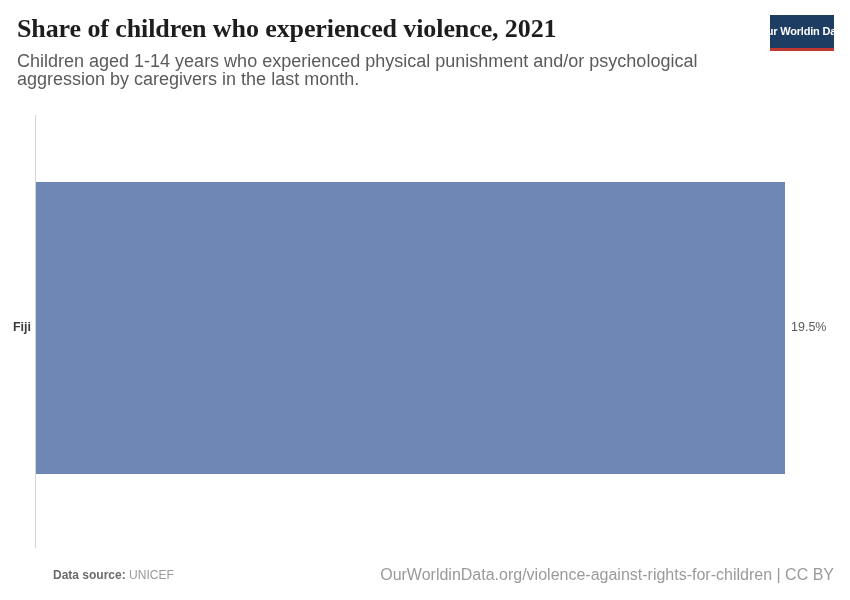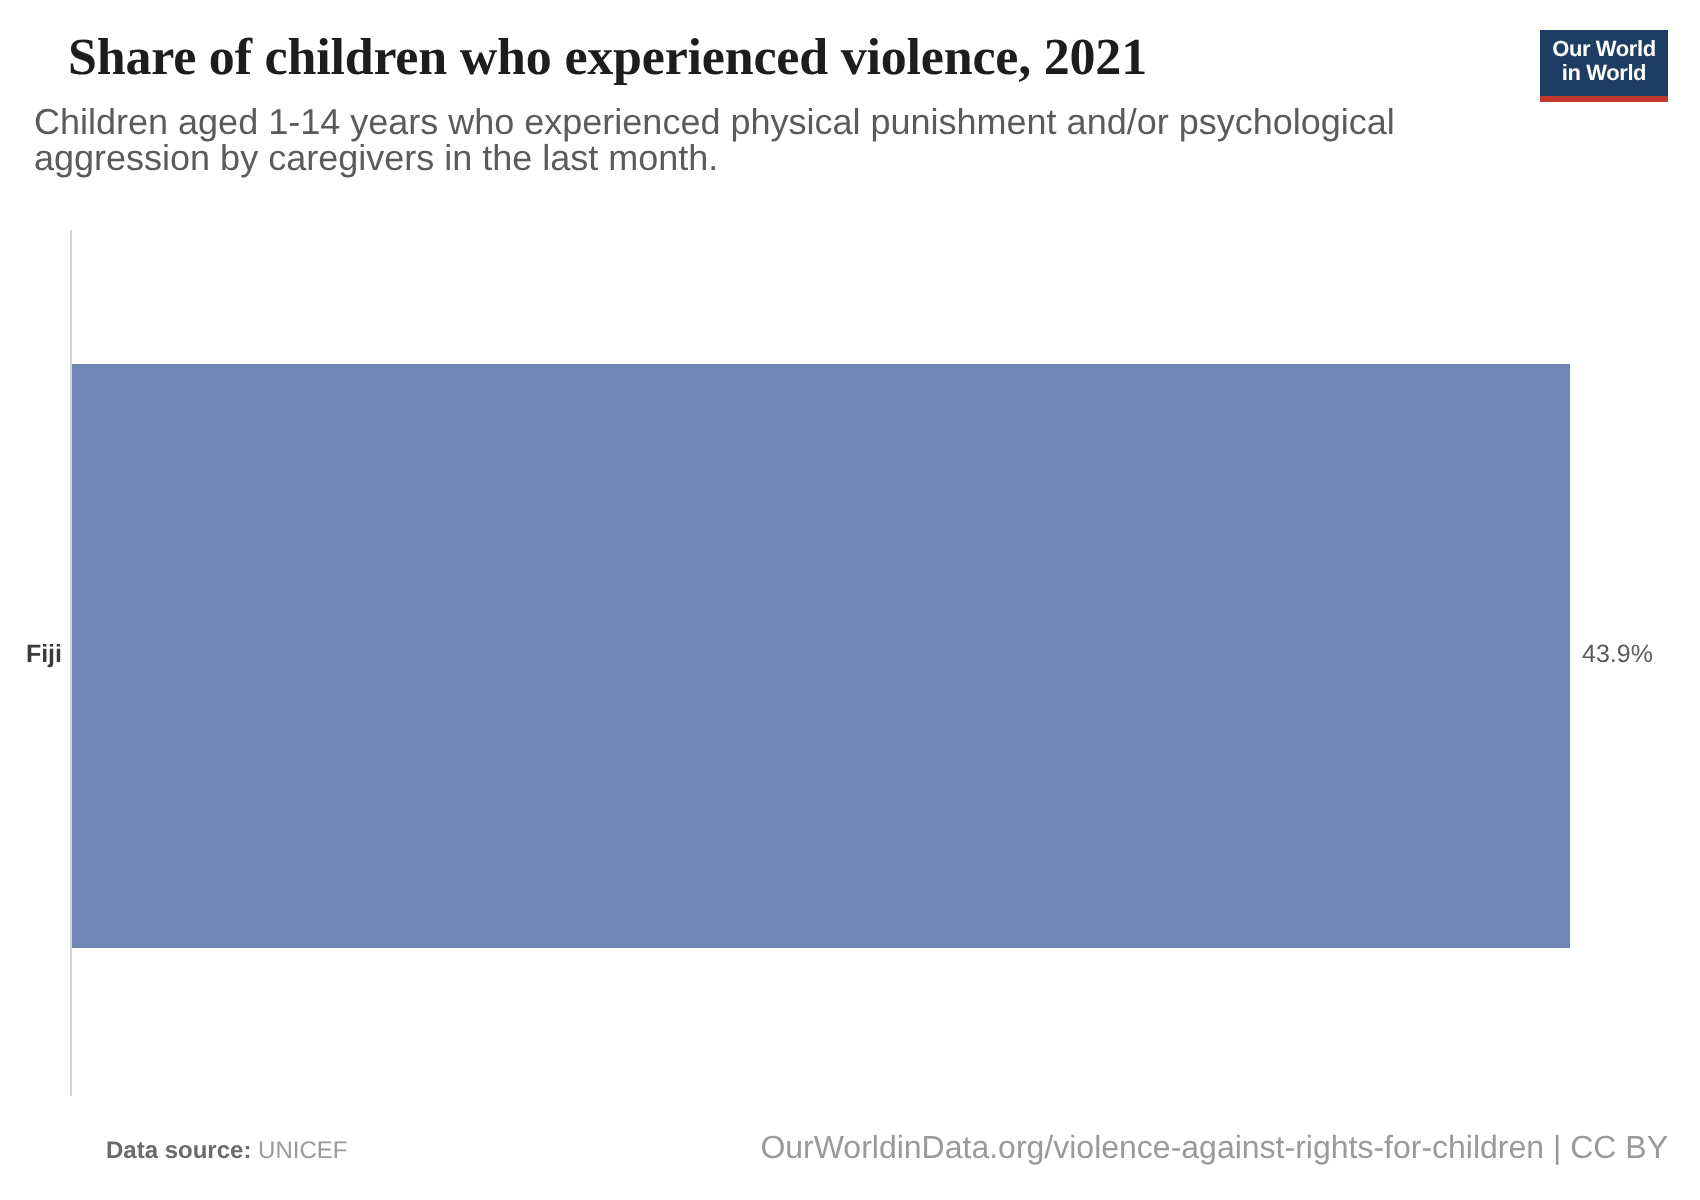--- a/index.html
+++ b/index.html
@@ -18,21 +18,21 @@
 
   
   #header {
     position: absolute;
     left: 0; top: 0;
     width: 850px;
     height: 100px;
   }
   #chart-title {
     position: absolute;
-    left: 34px;
+    left: 17px;
     top: 14px;
     width: 740px;
     font-family: "Liberation Serif", "DejaVu Serif", serif;
     font-weight: bold;
     font-size: 26px;
     line-height: 30px;
     color: #1d1d1d;
     letter-spacing: -0.1px;
   }
   #chart-subtitle {
@@ -50,21 +50,21 @@
   #owid-logo {
     position: absolute;
     left: 770px;
     top: 15px;
     width: 64px;
     height: 36px;
     background: #1d3d63;
     border-bottom: 3px solid #c0392f;
     box-sizing: border-box;
     display: flex;
-    flex-direction: column;
+    flex-direction: row;
     align-items: center;
     justify-content: center;
     padding-bottom: 1px;
   }
   #owid-logo .logo-line {
     color: #ffffff;
     font-family: "Liberation Sans", sans-serif;
     font-weight: bold;
     font-size: 11px;
     line-height: 12px;
@@ -158,31 +158,31 @@
 </style>
 </head>
 <body>
 
 <div id="header">
   <div id="chart-title">Share of children who experienced violence, 2021</div>
   <div id="chart-subtitle">Children aged 1-14 years who experienced physical punishment and/or psychological aggression by caregivers in the last month.</div>
 
   <div id="owid-logo">
     <span class="logo-line">Our World</span>
-    <span class="logo-line">in World</span>
+    <span class="logo-line">in Data</span>
   </div>
 </div>
 
 <div id="plot-area">
   <div id="y-axis-line"></div>
   <div id="bars-group">
       <div class="bar-row">
         <div class="bar-rect" style="left: 36px; top: 82px; width: 749px; height: 292px; background: rgb(110, 135, 180);"></div>
         <div class="bar-entity-label" style="left: 0px; width: 31px; top: 220px;">Fiji</div>
-        <div class="bar-value-label" style="left: 791px; top: 220px;">43.9%</div>
+        <div class="bar-value-label" style="left: 791px; top: 220px;">19.5%</div>
       </div>
     </div>
 </div>
 
 <div id="footer">
   <div id="footer-source">
     <span class="src-label">Data source:</span>
     <span class="src-value">UNICEF</span>
   </div>
   <div id="footer-note">OurWorldinData.org/violence-against-rights-for-children | CC BY</div>

